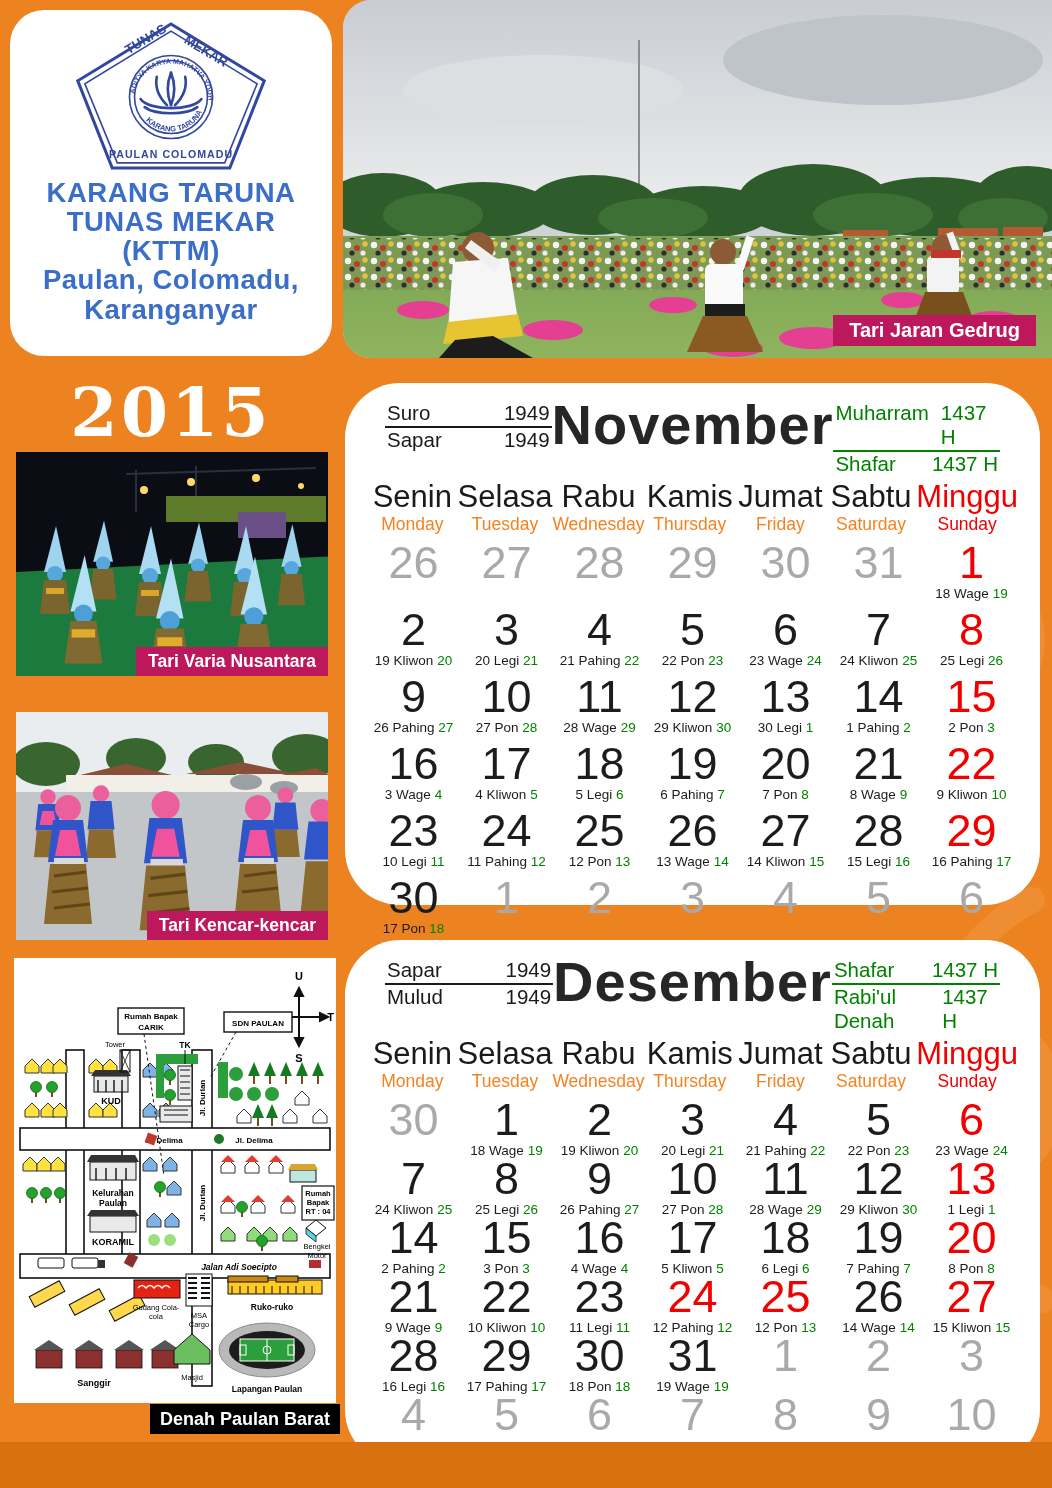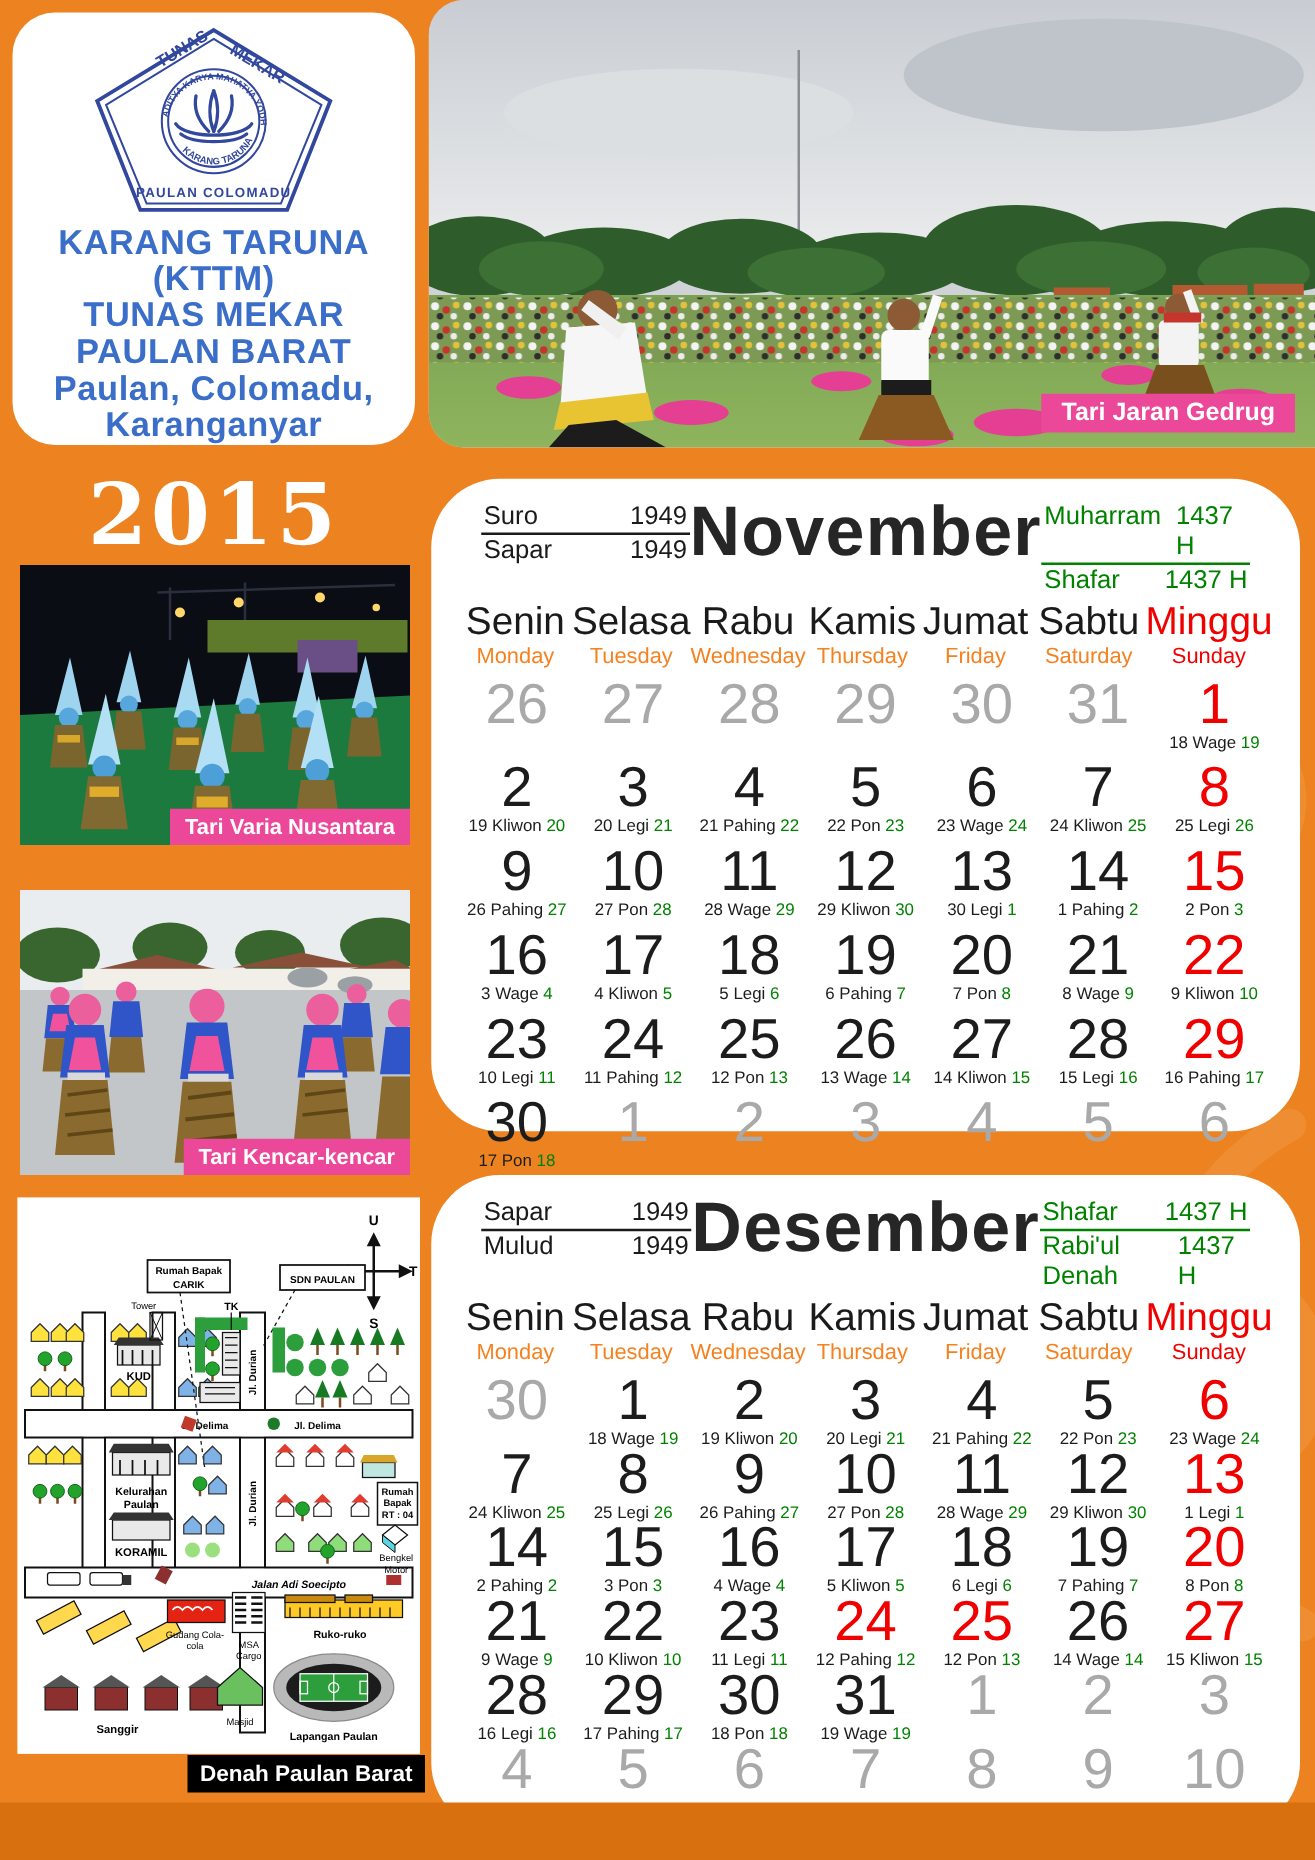--- a/index.html
+++ b/index.html
@@ -19,21 +19,21 @@
   }
   .org-lines{color:#3a6ec8;font-weight:bold;line-height:1.06;margin-top:2px;}
   .org-lines .l{font-size:27.5px;letter-spacing:.5px;}
 
   
   .photo-main{
     position:absolute;left:343px;top:0;width:709px;height:358px;
     border-radius:28px 0 0 28px;overflow:hidden;background:#cfd3d8;
   }
   .caption{
-    position:absolute;background:#ec4899;color:#fff;font-weight:bold;white-space:nowrap;
+    position:absolute;background:#be185d;color:#fff;font-weight:bold;white-space:nowrap;
   }
   .cap-main{right:16px;bottom:12px;font-size:20px;padding:4px 16px;}
   .cap-side{right:0;bottom:0;font-size:17.5px;padding:4px 12px;}
 
   
   .year{
     position:absolute;left:0;top:372px;width:342px;text-align:center;
     font-family:"DejaVu Serif",serif;font-weight:900;font-size:68px;color:#fff;letter-spacing:3px;
   }
 
@@ -118,23 +118,22 @@
     </text>
     <text font-size="7.5" fill="#32479e" font-weight="bold">
       <textPath href="#arcBot" startOffset="12%">KARANG TARUNA</textPath>
     </text>
     <text x="58" y="34" font-size="13" font-weight="bold" fill="#32479e" transform="rotate(-31 58 34)">TUNAS</text>
     <text x="112" y="22" font-size="13" font-weight="bold" fill="#32479e" transform="rotate(31 112 22)">MEKAR</text>
     <text x="100" y="136" font-size="10.5" font-weight="bold" fill="#32479e" text-anchor="middle" letter-spacing="1">PAULAN COLOMADU</text>
   </svg>
   <div class="org-lines">
     <div class="l">KARANG TARUNA</div>
+    <div class="l">TUNAS MEKAR</div>
     <div class="l">(KTTM)</div>
-    <div class="l">TUNAS MEKAR</div>
-    <div class="l">PAULAN BARAT</div>
     <div class="l">Paulan, Colomadu,</div>
     <div class="l">Karanganyar</div>
   </div>
 </div>
 
 <div class="photo-main">
   <svg width="709" height="358" viewBox="0 0 709 358">
     <defs>
       <linearGradient id="sky" x1="0" y1="0" x2="0" y2="1">
         <stop offset="0" stop-color="#c9cdd3"></stop>

